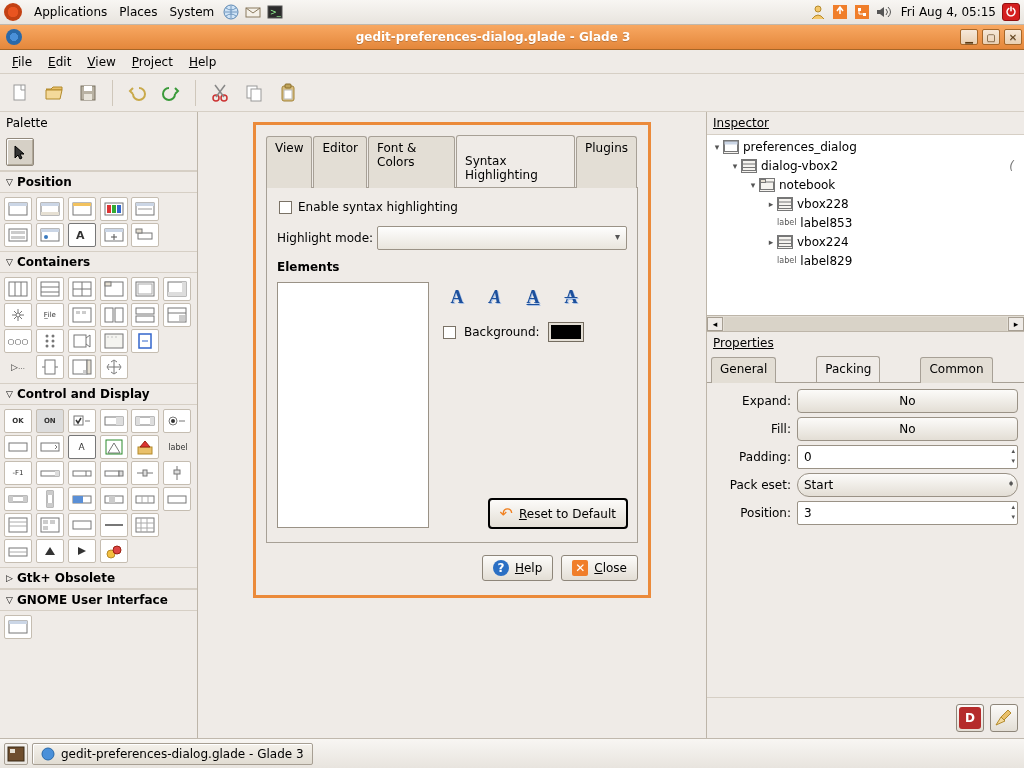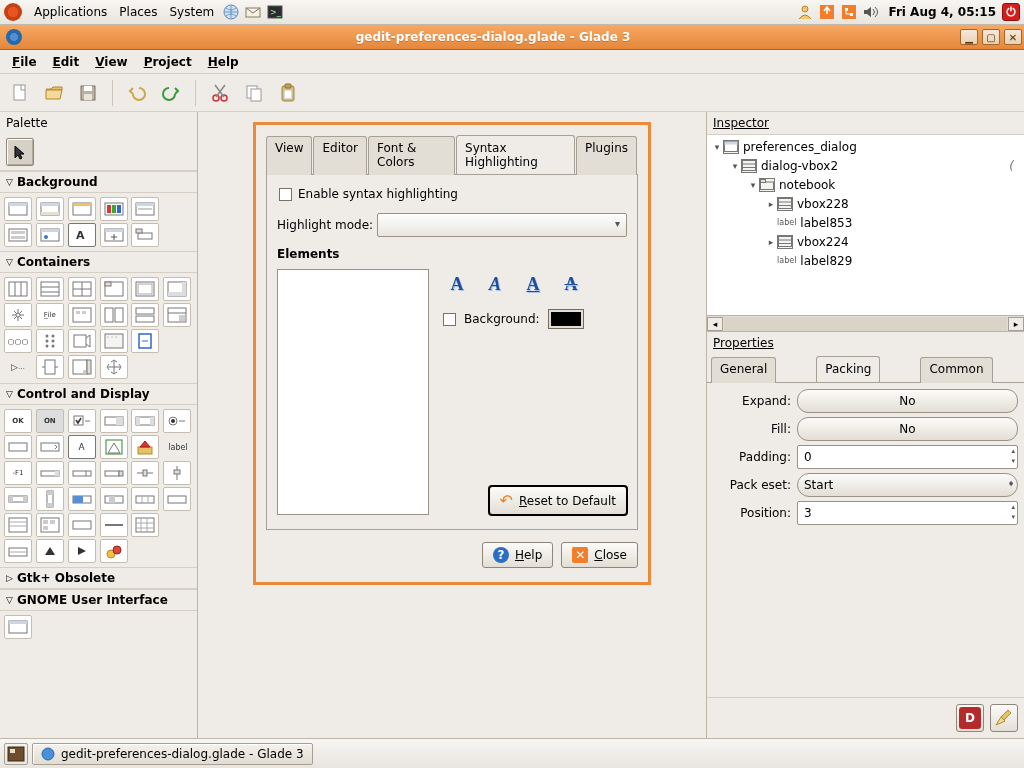--- a/index.html
+++ b/index.html
@@ -4,32 +4,32 @@
 <style>
 * { box-sizing: border-box; margin: 0; padding: 0; }
 body { font-family: "DejaVu Sans", "Bitstream Vera Sans", sans-serif; font-size: 12px; background: #efebe7; width: 1024px; height: 768px; overflow: hidden; position: relative; }
 
 
 .system-panel { height: 25px; background: linear-gradient(#f8f6f3, #e8e4de); border-bottom: 1px solid #c0b8ad; display: flex; align-items: center; padding: 0 4px; font-size: 12px; }
 .system-panel .ubuntu-logo { width: 18px; height: 18px; background: radial-gradient(circle,#e95420 40%,#c34113 41%); border-radius: 50%; margin-right: 6px; }
 .system-panel .menu-item { padding: 0 6px; cursor: pointer; }
 .system-panel .spacer { flex: 1; }
 .system-panel .tray-icon { width: 18px; height: 18px; margin: 0 2px; display:inline-flex; align-items:center; justify-content:center; }
-.system-panel .clock { margin: 0 6px; font-weight: bold; }
+.system-panel .clock { margin: 0 6px; font-weight: normal; }
 .system-panel .shutdown { width: 18px; height: 18px; background:#d41e1e; border:1px solid #921010; border-radius:3px; display:flex; align-items:center; justify-content:center; color:#fff; font-weight:bold; font-size:12px;}
 
 
 .window { position: absolute; left: 0; top: 25px; right: 0; bottom: 30px; display: flex; flex-direction: column; background:#efebe7; }
 .titlebar { height: 25px; background: linear-gradient(#f8a862,#e4873b); border-bottom: 1px solid #a66628; display: flex; align-items: center; color:#fff; font-weight:bold; text-shadow: 0 1px 0 rgba(0,0,0,0.2);}
 .titlebar .app-icon { width:16px; height:16px; margin: 0 6px; background: radial-gradient(circle,#4a90d9 35%,#2969a9 36%); border-radius:50%; }
 .titlebar .title-text { flex:1; text-align:center; }
 .titlebar .wbtn { width:18px; height:16px; margin: 0 2px; border:1px solid #a66628; background:linear-gradient(#f6e9da,#e9d0b3); border-radius:2px; display:flex; align-items:center; justify-content:center; font-size:10px; color:#5a3a13; cursor:pointer;}
 
 
-.menubar { height: 24px; display: flex; align-items: center; padding: 0 4px; background:#efebe7; border-bottom:1px solid #d6cfc5;font-weight:bold;}
+.menubar { height: 24px; display: flex; align-items: center; padding: 0 4px; background:#efebe7; border-bottom:1px solid #d6cfc5;}
 .menubar .menu { padding: 2px 8px; cursor:pointer; }
 .menubar .menu u { text-decoration: underline; }
 
 
 .toolbar { height: 38px; display:flex; align-items:center; padding: 0 6px; gap:6px; border-bottom:1px solid #d6cfc5;}
 .toolbar .tsep { width:1px; height:26px; background:#cfc7bb; margin:0 4px;}
 .tbtn { width:28px; height:28px; border:1px solid transparent; border-radius:3px; display:flex; align-items:center; justify-content:center; cursor:pointer;}
 .ico { width:20px; height:20px; display:inline-block; }
 
 
@@ -43,21 +43,21 @@
 .pal-section-head .tri { font-size:9px; }
 .pal-grid { display:grid; grid-template-columns: repeat(6, 1fr); gap:2px; padding:4px; }
 .pal-item { width:28px; height:24px; border:1px solid #c5bdb1; background:#fff; border-radius:2px; display:flex; align-items:center; justify-content:center; font-size:9px; color:#333; cursor:pointer; overflow:hidden;}
 .pal-item.small-label { font-size:8px; background:#efebe7; border-color:transparent; width:auto; }
 
 
 .canvas-pane { flex:1; overflow:auto; position:relative; background:#efebe7; }
 .design-surface { margin:10px auto 0 auto; width:398px; border:3px solid #eb8a3a; background:#efebe7; padding:10px 10px 14px 10px; }
 .notebook-tabs { display:flex; border-bottom:1px solid #a7a096; }
 .ntab { padding:4px 8px; background:#e3ded5; border:1px solid #a7a096; border-bottom:none; border-top-left-radius:3px; border-top-right-radius:3px; margin-right:1px; cursor:pointer; position:relative; top:1px;}
-.ntab.active { background:#efebe7; font-weight:normal; top:0; padding-top:5px; padding-bottom:5px; }
+.ntab.active { background:#efebe7; font-weight:normal; top:0; padding-top:18px; padding-bottom:5px; }
 .tab-body { border:1px solid #a7a096; border-top:none; padding:10px 10px 14px 10px; background:#efebe7; }
 .chk-row { display:flex; align-items:center; gap:6px; margin:2px 0 12px 2px; }
 .chk { width:13px; height:13px; border:1px solid #7a7266; background:#fff; }
 .lbl { font-size:12px; }
 .hl-mode-row { display:flex; align-items:center; gap:4px; margin-bottom:10px;}
 .combo { flex:1; height:24px; border:1px solid #9a9286; background:linear-gradient(#fefefe,#e9e5dd); border-radius:2px; position:relative;}
 .combo::after { content:"▾"; position:absolute; right:6px; top:4px; font-size:10px; color:#555;}
 .sect-title { font-weight:bold; margin:4px 0 8px 0; }
 .elements-row { display:flex; gap:14px; }
 .elements-list { width:152px; height:246px; border:1px solid #9a9286; background:#fff; }
@@ -95,21 +95,21 @@
 .props-pane { flex:1; display:flex; flex-direction:column; }
 .props-tabs { display:flex; border-bottom:1px solid #a7a096; padding-left:4px; margin-top:2px;gap:39px;}
 .ptab { padding:4px 8px; border:1px solid #a7a096; border-bottom:none; background:#e3ded5; border-top-left-radius:3px; border-top-right-radius:3px; margin-right:1px; cursor:pointer; position:relative; top:1px;}
 .ptab.active { background:#efebe7; top:0; padding-top:5px; padding-bottom:5px; }
 .ptab.icon-tab { padding:4px 6px;}
 .wheel-ico { width:14px; height:14px; border:2px solid #1c4f9c; border-radius:50%; display:inline-block; position:relative;}
 .wheel-ico::after{content:"";position:absolute;left:4px;top:4px;width:2px;height:2px;background:#1c4f9c;border-radius:50%;}
 .plist { padding:6px; display:flex; flex-direction:column; gap:4px;}
 .prow { display:flex; align-items:center; gap:6px;}
 .prow .plabel { width:78px; text-align:right; }
-.pval-btn { flex:1; height:24px; border:1px solid #9a9286; background:linear-gradient(#fcfbf9,#e3ded5); border-radius:11px; display:flex; align-items:center; justify-content:center; cursor:pointer;}
+.pval-btn { flex:1; height:24px; border:1px solid #9a9286; background:linear-gradient(#fcfbf9,#e3ded5); border-radius:4px; display:flex; align-items:center; justify-content:center; cursor:pointer;}
 .pspin { flex:1; height:24px; border:1px solid #9a9286; background:#fff; border-radius:2px; display:flex; align-items:center; padding:0 18px 0 6px; position:relative;}
 .pspin::after { content:"▴\A▾"; white-space:pre; position:absolute; right:2px; top:0; font-size:7px; line-height:10px; color:#555;}
 .pcombo { flex:1; height:24px; border:1px solid #9a9286; background:linear-gradient(#fcfbf9,#e3ded5); border-radius:12px; display:flex; align-items:center; padding:0 18px 0 6px; position:relative; cursor:pointer;}
 .pcombo::after { content:"◂▸"; position:absolute; right:4px; top:4px; font-size:8px; letter-spacing:-2px; color:#555; transform: rotate(90deg);}
 .right-bottom { padding:6px; display:flex; justify-content:flex-end; gap:6px; border-top:1px solid #d6cfc5; margin-top:auto;}
 .devhelp-ico { width:22px; height:22px; background:#b52b2b; color:#fff; display:inline-flex; align-items:center; justify-content:center; font-weight:bold; border-radius:3px;}
 .broom-ico { width:22px; height:22px; display:inline-flex; align-items:center; justify-content:center;}
 
 
 .taskbar { position:absolute; left:0; right:0; bottom:0; height:30px; background:linear-gradient(#f8f6f3,#e8e4de); border-top:1px solid #c0b8ad; display:flex; align-items:center; padding:0 4px; gap:4px;}
@@ -261,21 +261,21 @@
       <div class="pointer-row">
         <div class="pointer-btn">
           <svg width="16" height="16">
               <path d="M3 2l0 12 3-3 2 4 2-1-2-4 4 0z" fill="#333" stroke="#000"></path>
             </svg>
         </div>
       </div>
       <div class="palette-scroll">
         <div class="pal-section-head">
             <span class="tri">▽</span>
-            <span>Background</span>
+            <span>Position</span>
           </div>
         <div class="pal-grid">
           <div class="pal-item">
               <svg width="20" height="14">
                 <rect x="1" y="1" width="18" height="12" fill="#fff" stroke="#777"></rect>
                 <rect x="1" y="1" width="18" height="3" fill="#cbd6e6"></rect>
               </svg>
             </div>
           <div class="pal-item">
               <svg width="20" height="14">

